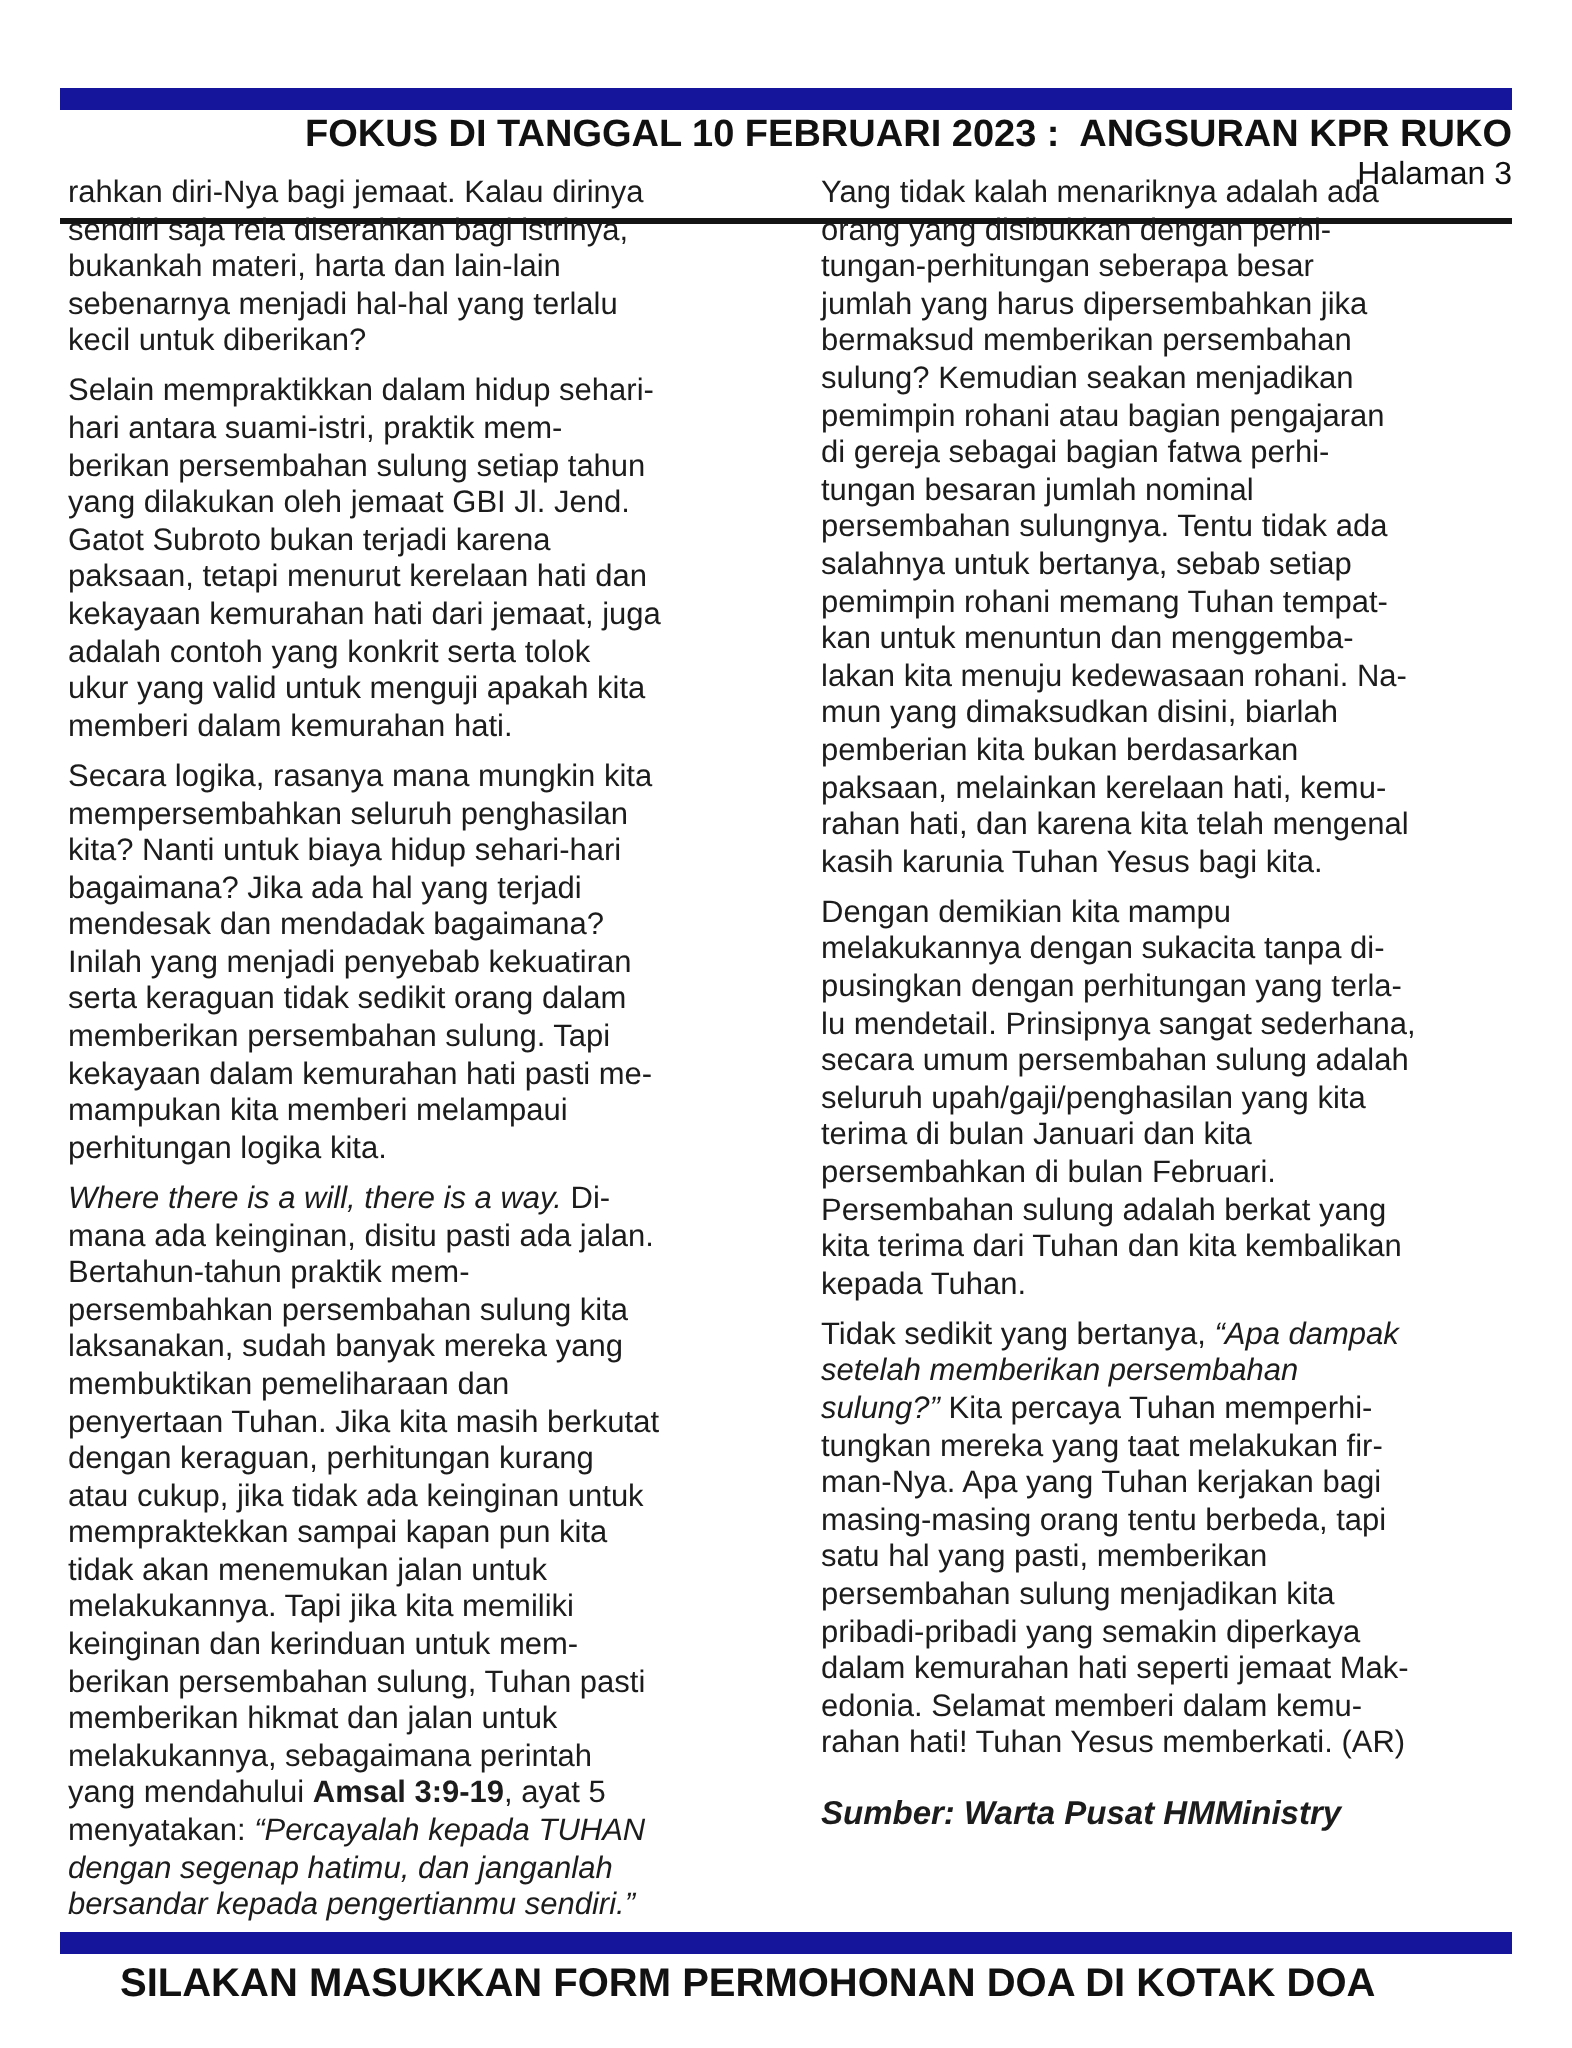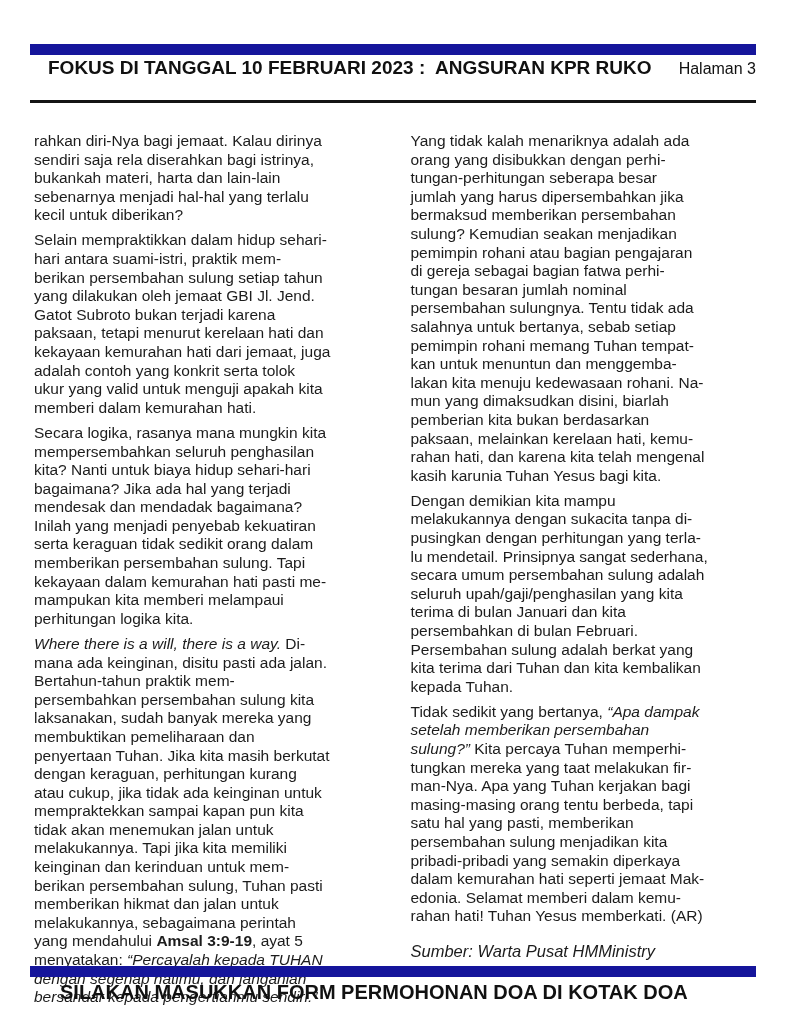--- a/index.html
+++ b/index.html
@@ -19,61 +19,61 @@
     background: var(--accent_bar, #15159b);
   }
   .header {
     position: absolute;
     left: 30px; top: 57px;
     width: 726px;
     display: flex;
     justify-content: space-between;
     align-items: flex-end;
     border-bottom: 3px solid var(--rule, #141414);
-    padding-bottom: 21px;
+    padding-bottom: 11px;
     box-sizing: border-box;
+    flex-direction: column;
   }
   .title {
     font-weight: 700;
     font-size: 19px;
     padding-left: 18px;
     white-space: pre;
     color: #111;
   }
   .pagenum {
     font-size: 16px;
     color: #111;
     padding-bottom: 1px;
   }
   .columns {
     position: absolute;
     left: 30px; top: 88px;
     width: 726px;
     display: flex;
     gap: 27px;
-    margin-top: 44px;
   }
   .column {
     width: 356px;
     box-sizing: border-box;
     font-size: 15.5px;
     line-height: 18.6px;
     padding-left: 4px;
   }
   .para {
     white-space: pre-line;
     margin: 0 0 6.5px 0;
   }
   .para.source {
     margin-top: 16px;
     font-size: 16.5px;
   }
   .run.italic { font-style: italic; text-align: center; }
   .run.bold { font-weight: 700; }
-  .run.bold-italic { font-weight: 400; font-style: italic; text-align: center; }
+  .run.bold-italic { font-weight: 700; font-style: italic; text-align: center; }
   .footerbar {
     position: absolute;
     left: 30px; top: 966px;
     width: 726px; height: 11px;
     background: var(--accent_bar, #15159b);
   }
   .footer-text {
     position: absolute;
     left: 60px; top: 981px;
     font-weight: 700;

